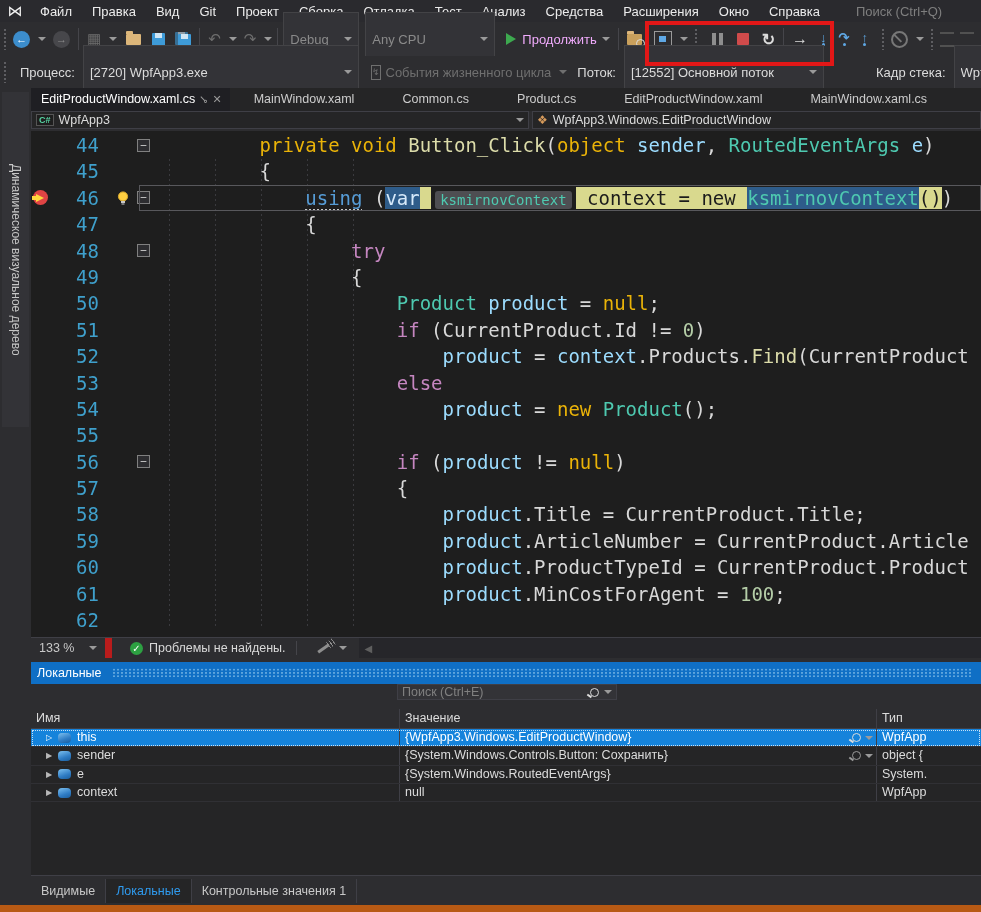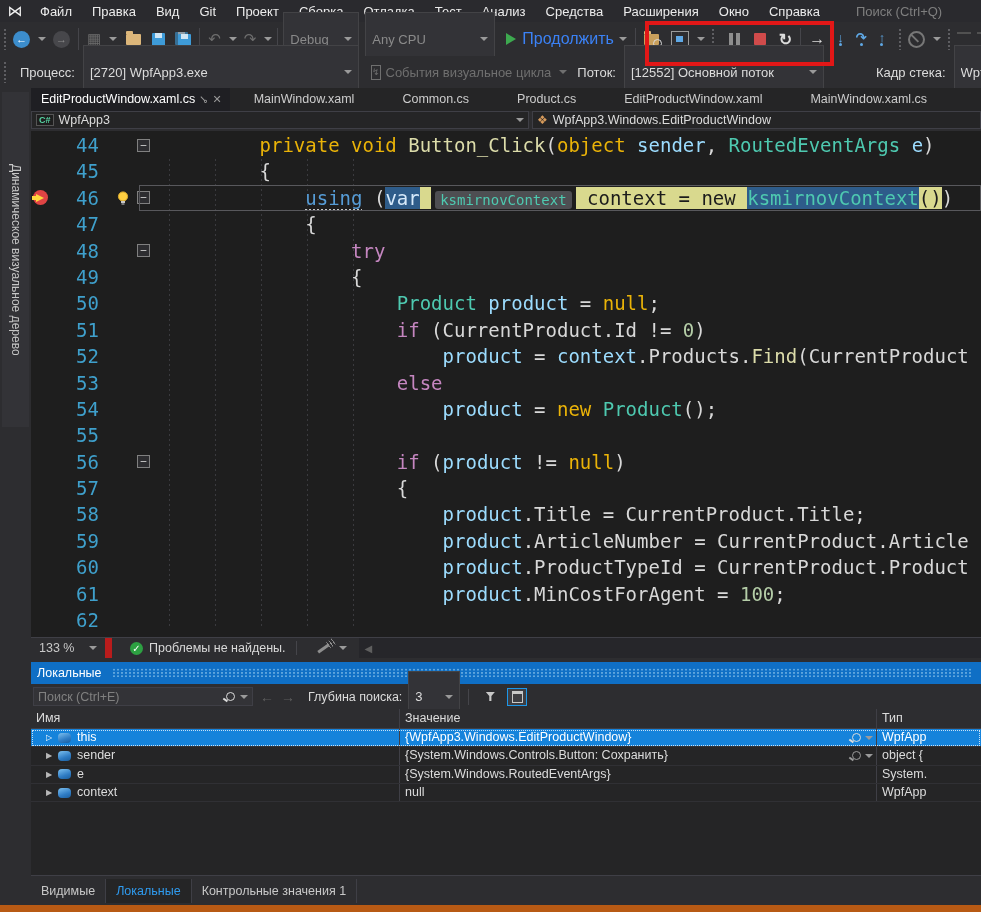--- a/index.html
+++ b/index.html
@@ -105,21 +105,21 @@
   #zoombox{display:flex;align-items:center;padding:0 8px;height:100%;border-right:7px solid #b91c1c;color:#C8C8C8;width:58px;}
   .okcirc{width:13px;height:13px;border-radius:50%;background:#2DA042;color:#fff;font-size:10px;line-height:13px;text-align:center;margin:0 6px 0 18px;}
   .broom{width:13px;height:3px;background:#8E8E8E;transform:rotate(-35deg);position:relative;margin:0 4px 0 10px;}
   .broom:before{content:'';position:absolute;right:-6px;top:-2px;width:7px;height:7px;background:repeating-linear-gradient(90deg,#8E8E8E 0 1px,transparent 1px 3px);}
   #hsb{flex:1;height:100%;background:#26262A;display:flex;align-items:center;margin-left:12px;}
   #hsb .larr{color:#5F5F5F;font-size:10px;margin-left:6px;}
 
   
   #locals-title{top:662px;left:31px;right:0;height:22px;background:#0F6FC5;display:flex;align-items:center;font-size:12.5px;color:#FFFFFF;padding-left:6px;box-sizing:border-box;}
   .title-dots{flex:1;height:10px;margin:0 10px;background:radial-gradient(circle,#5FA6DE 1px,transparent 1.3px) 0 0/4px 3.3px;}
-  #locals-toolbar{top:684px;left:31px;right:0;height:25px;background:#2D2D30;display:flex;align-items:center;font-size:12.5px;}
+  #locals-toolbar{top:684px;left:31px;right:0;height:25px;background:#2D2D30;display:flex;align-items:center;font-size:12.5px;flex-direction:column;}
   #searchbox{margin-left:2px;width:220px;height:19px;background:#333337;border:1px solid #3F3F46;display:flex;align-items:center;padding:0 4px;box-sizing:border-box;}
   #searchbox .ph{color:#808080;flex:1;}
   .mag{width:7px;height:7px;border:1.5px solid #DCDCDC;border-radius:50%;position:relative;flex:none;}
   .mag:before{content:'';position:absolute;left:-4px;top:6px;width:5px;height:1.5px;background:#DCDCDC;transform:rotate(35deg);}
   .navarr{color:#5F5F5F;font-size:14px;font-weight:bold;margin:0 7px;}
   #depth-combo{width:38px;height:19px;margin-left:6px;}
   .lt-icon{width:18px;height:16px;display:flex;align-items:center;justify-content:center;margin-left:8px;}
   .lt-icon.toggled{border:1px solid #1C97EA;background:#3E3E42;}
   .minigrid{width:9px;height:8px;border:1px solid #C8C8C8;border-top:3px solid #C8C8C8;}
 
@@ -206,21 +206,21 @@
         <span style="flex:1"></span>
         <span class="caret"></span>
       </span>
     <span class="combo dis" style="width:116px;margin-left:6px;">
         <span class="val">Any CPU</span>
         <span style="flex:1"></span>
         <span class="caret"></span>
       </span>
     <span class="tbtn" style="margin-left:8px;">
         <span class="play"></span>
-        <span style="font-size:16px;color:#3b82f6;">Продолжить</span>
+        <span style="font-size:13px;color:#f0abfc;">Продолжить</span>
         <span class="caret"></span>
       </span>
     <span class="tsep"></span>
     <span class="tbtn">
         <span class="folder" style="background:#C9A05C;">
           <span class="mag" style="position:absolute;right:-3px;bottom:-3px;"></span>
         </span>
       </span>
     <span class="tbtn" style="margin-left:6px;">
         <span class="boxicon">
@@ -278,21 +278,21 @@
 
   <div id="procbar" class="abs">
     <span class="grip"></span>
     <span class="plabel">Процесс:</span>
     <span class="combo" style="width:262px;">
         <span class="val">[2720] WpfApp3.exe</span>
         <span style="flex:1"></span>
         <span class="caret"></span>
       </span>
     <span class="lcicon">↯</span>
-    <span class="plabel dim" style="margin-left:0;">События визуальное цикла</span>
+    <span class="plabel dim" style="margin-left:0;">События жизненного цикла</span>
     <span class="caret" style="margin-left:0;border-top-color:#6F6F6F;"></span>
     <span class="plabel">Поток:</span>
     <span class="combo" style="width:186px;">
         <span class="val">[12552] Основной поток</span>
         <span style="flex:1"></span>
         <span class="caret"></span>
       </span>
     <span class="funnel" style="margin-left:12px;"></span>
     <span class="funnel dim"></span>
     <span class="funnel dim"></span>

